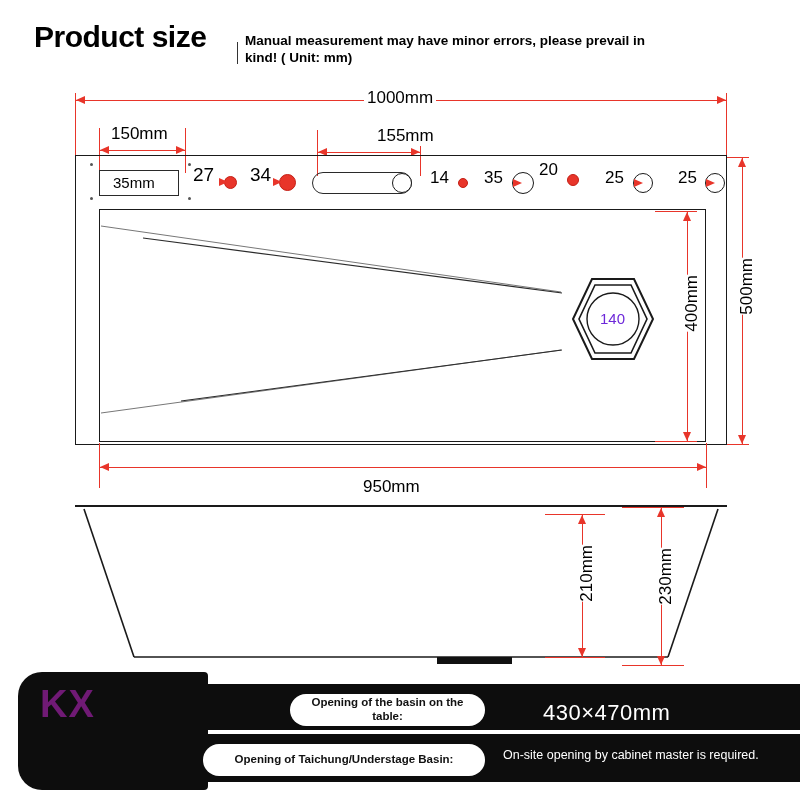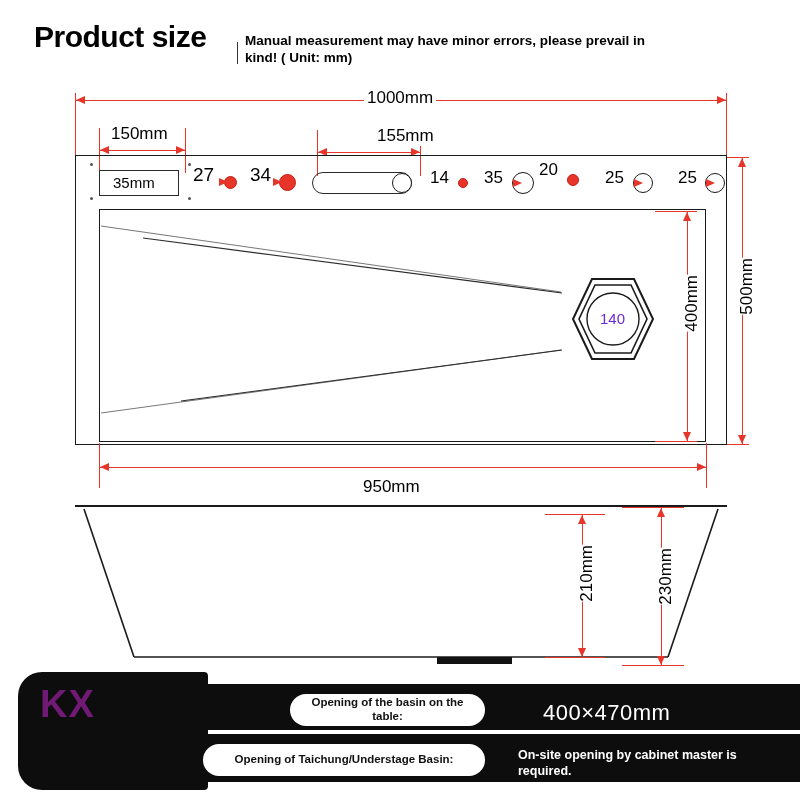--- a/index.html
+++ b/index.html
@@ -262,25 +262,24 @@
   .bandval1 {
     left: 543px;
     top: 700px;
     font-size: 22px;
     letter-spacing: 0.5px;
   }
   .bandval2 {
     left: 503px;
     top: 748px;
     font-size: 12.5px;
-    font-weight: bold;
+    font-weight: normal;
     line-height: 1.25;
     width: 270px;
     white-space: normal;
-    margin-left: 15px;
   }
 </style>
 </head>
 <body>
 
 <div class="page">
 
   <div class="title">Product size</div>
   <div class="note-bar"></div>
   <div class="note">Manual measurement may have minor errors, please prevail in kind! ( Unit: mm)</div>
@@ -401,18 +400,18 @@
   <div class="arrow up" style="left:657px; top:508px;"></div>
   <div class="arrow down" style="left:657px; top:656px;"></div>
   <div class="dimtext vert" style="left:653px; top:548px;">230mm</div>
 
   <div class="band"></div>
   <div class="band2"></div>
   <div class="badge"></div>
   <div class="badge-kx">KX</div>
 
   <div class="pill pill1">Opening of the basin on the table:</div>
-  <div class="bandval bandval1">400×470mm</div>
+  <div class="bandval bandval1">430×470mm</div>
 
   <div class="pill pill2">Opening of Taichung/Understage Basin:</div>
   <div class="bandval bandval2">On-site opening by cabinet master is required.</div>
 
 </div>
 
 </body></html>

